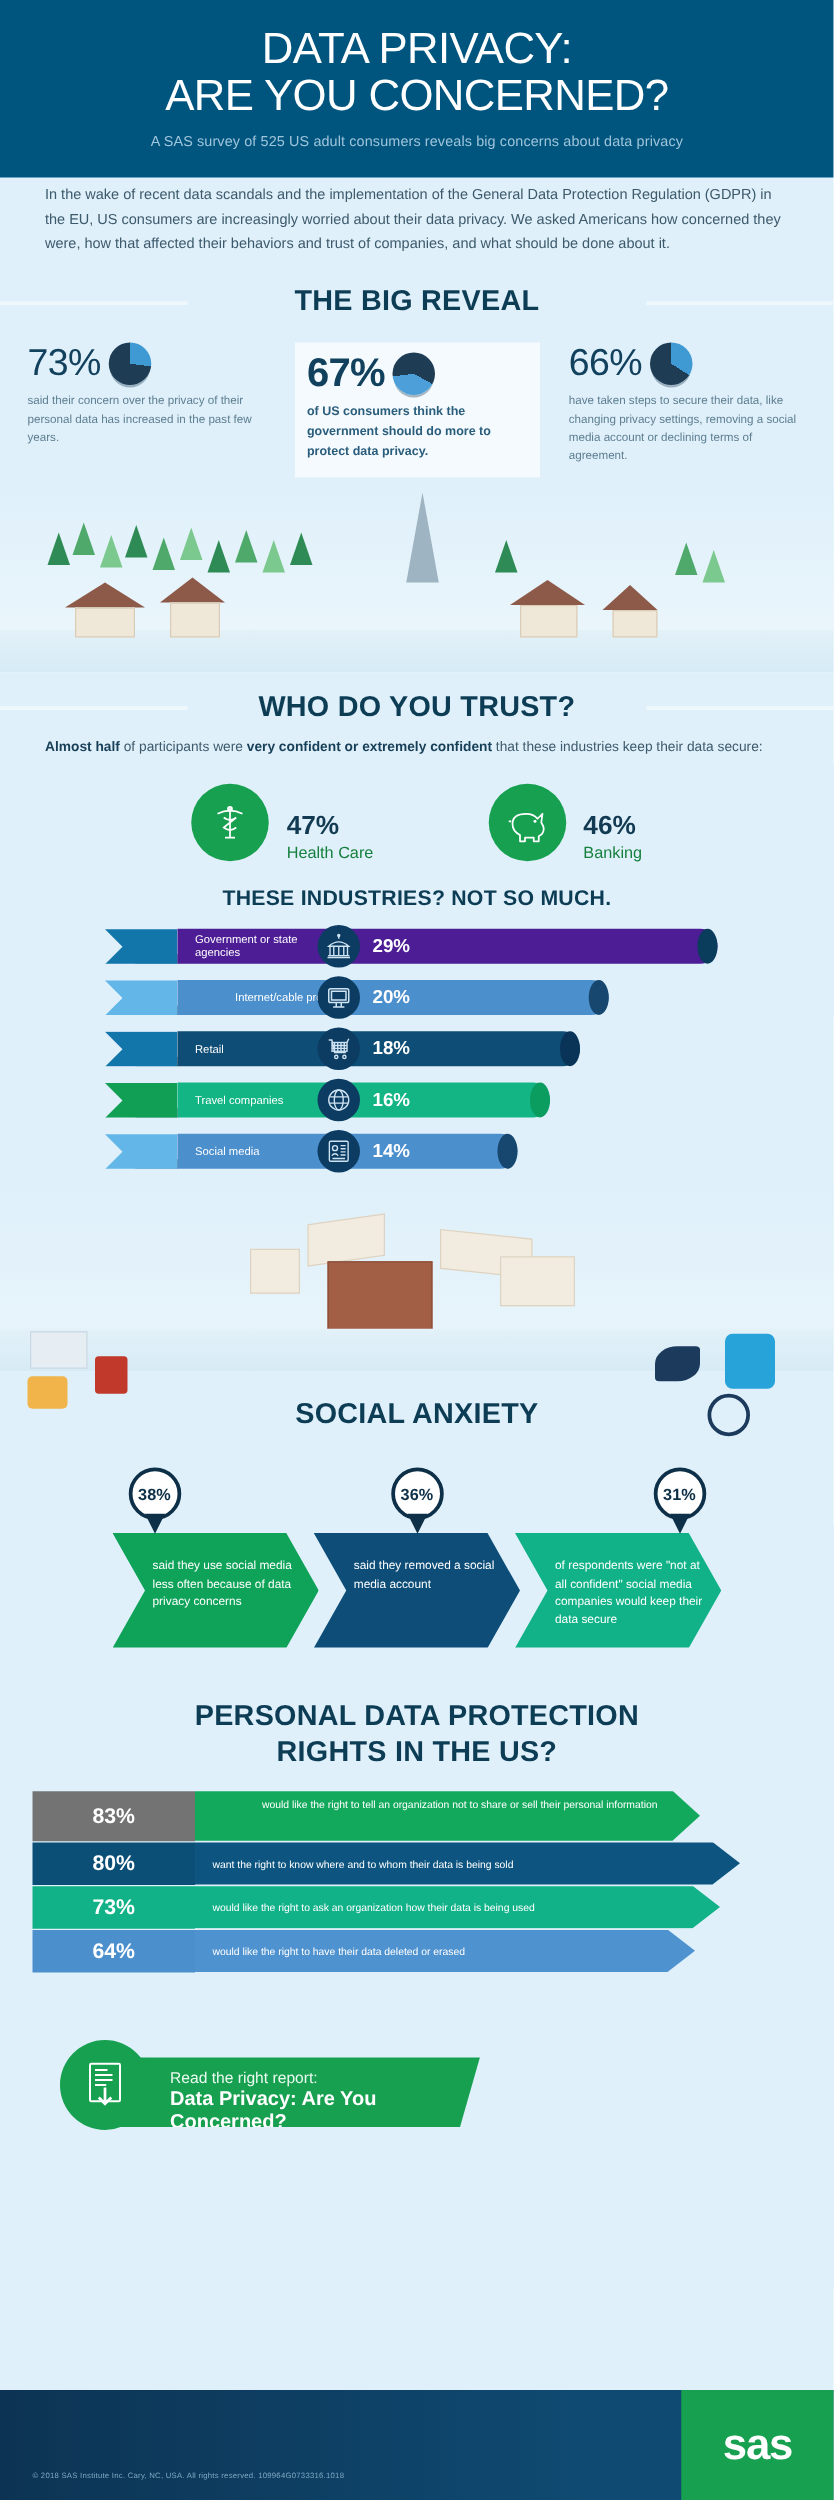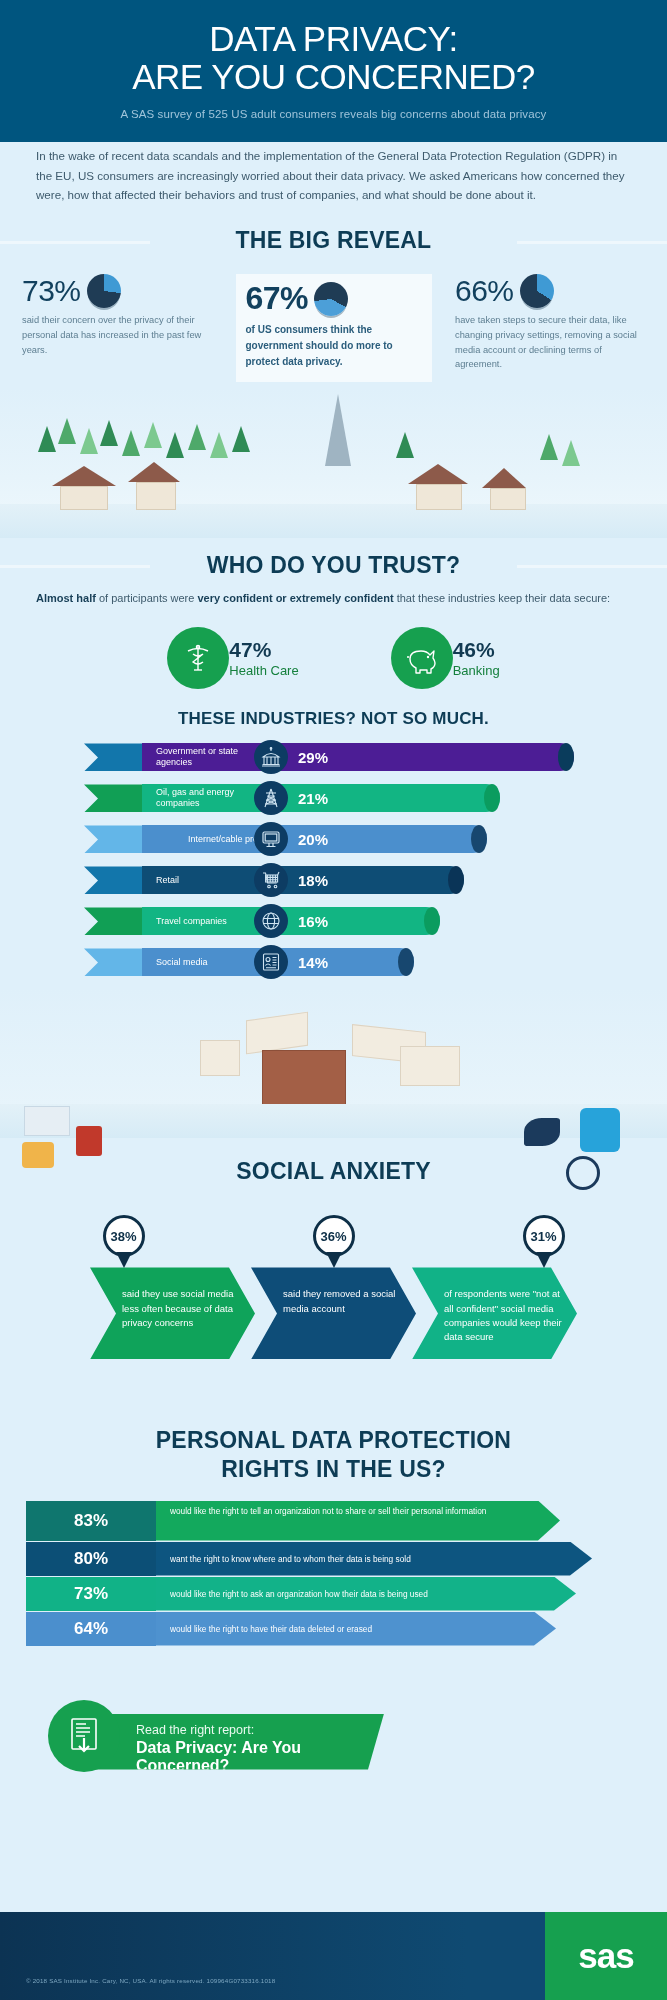--- a/index.html
+++ b/index.html
@@ -158,21 +158,21 @@
     font-size: 11px;
     line-height: 1.7;
   }
   .trust-lead b { color: #173f57; }
   .circles {
     display: flex;
     justify-content: center;
     gap: 92px;
     padding: 20px 0 6px;
   }
-  .circ-item { display: flex; align-items: center; }
+  .circ-item { display: flex; align-items: flex-end; gap: 14px; }
   .circ {
     width: 62px; height: 62px; border-radius: 50%;
     background: #16a04f;
     display: flex; align-items: center; justify-content: center;
   }
   .circ svg { display:block; }
   .circ-pct { color: #123a52; font-size: 21px; font-weight: bold; }
   .circ-lbl { color: #15803d; font-size: 13px; margin-top: 1px; }
 
   
@@ -282,21 +282,21 @@
     display: flex; align-items: center; justify-content: center;
     color: #fff; font-size: 17px; font-weight: bold;
   }
   .right-bar {
     position: absolute; left: 156px; top: 0;
     height: 34px;
     clip-path: polygon(0 0, calc(100% - 22px) 0, 100% 50%, calc(100% - 22px) 100%, 0 100%);
     color: #ffffff; font-size: 8.3px; line-height: 1.5;
     padding: 6px 34px 0 14px;
   }
-  .right-bar.tall { padding-top: 4px; }
+  .right-bar.tall { padding-top: 4px; text-align: right; }
 
   
   .cta-zone { position: relative; height: 112px; margin-top: 40px; }
   .cta-badge {
     position: absolute; left: 48px; top: 14px;
     width: 72px; height: 72px; border-radius: 50%;
     background: #16a04f;
     display: flex; align-items: center; justify-content: center;
     z-index: 4;
   }
@@ -463,39 +463,20 @@
               <path d="M3 11 q8 -7 16 0 z"></path>
               <path d="M4 11 v7 M7 11 v7 M11 11 v7 M15 11 v7 M18 11 v7"></path>
               <path d="M2.5 18.5 h17 M2 20 h18"></path>
             </g>
           </svg>
         </div>
         <div class="bar-pct">29%</div>
       </div>
     </div>
 
-    <div class="bar-row">
-      <div class="flag-shadow"></div>
-      <div class="flag" style="background:#119f55;"></div>
-      <div class="bar" style="width:358px; background:#12b583;">
-        <div class="bar-cap" style="background:#0b9c5f;"></div>
-        <div class="bar-label">Oil, gas and energy companies</div>
-        <div class="bar-icon">
-          <svg width="22" height="22" viewBox="0 0 22 22">
-            <g fill="none" stroke="#cfe4f2" stroke-width="1.1">
-              <path d="M11 2 L5 20 M11 2 L17 20"></path>
-              <path d="M7.5 9 h7 M6.2 13 h9.6 M5 17 h12"></path>
-              <path d="M7.5 9 L14.5 13 M14.5 9 L7.5 13 M6.2 13 L15.8 17 M15.8 13 L6.2 17"></path>
-              <path d="M6 6 h10"></path>
-            </g>
-          </svg>
-        </div>
-        <div class="bar-pct">21%</div>
-      </div>
-    </div>
 
     <div class="bar-row">
       <div class="flag-shadow"></div>
       <div class="flag" style="background:#63b6e8;"></div>
       <div class="bar" style="width:345px; background:#4b8fcd;padding-left:32px;">
         <div class="bar-cap" style="background:#17476f;"></div>
         <div class="bar-label">Internet/cable providers</div>
         <div class="bar-icon">
           <svg width="22" height="22" viewBox="0 0 22 22">
             <g fill="none" stroke="#cfe4f2" stroke-width="1.2">
@@ -610,28 +591,28 @@
       </div>
     </div>
 
     <div class="chevrons">
       <div class="chev" style="background:#0fa35a;">said they use social media less often because of data privacy concerns</div>
       <div class="chev" style="background:#0e4d78;">said they removed a social media account</div>
       <div class="chev" style="background:#11b287;">of respondents were "not at all confident" social media companies would keep their data secure</div>
     </div>
   </div>
 
-  <div class="sec-title two-line" style="margin-top:67px;">
+  <div class="sec-title two-line" style="margin-top:40px;">
     <span>PERSONAL DATA PROTECTION</span><br>
     <span>RIGHTS IN THE US?</span>
   </div>
 
   <div class="rights">
     <div class="right-row" style="height:40px;">
-      <div class="right-pct-box" style="background:#0f766e; height:40px;">83%</div>
+      <div class="right-pct-box" style="background:#737373; height:40px;">83%</div>
       <div class="right-bar tall" style="width:404px; background:#13a95d; height:40px;">would like the right to tell an organization not to share or sell their personal information</div>
     </div>
     <div class="right-row">
       <div class="right-pct-box" style="background:#0c4f76;">80%</div>
       <div class="right-bar" style="width:436px; background:#0d5580; padding-top:11px;">want the right to know where and to whom their data is being sold</div>
     </div>
     <div class="right-row">
       <div class="right-pct-box" style="background:#11b287;">73%</div>
       <div class="right-bar" style="width:420px; background:#12b289; padding-top:11px;">would like the right to ask an organization how their data is being used</div>
     </div>

